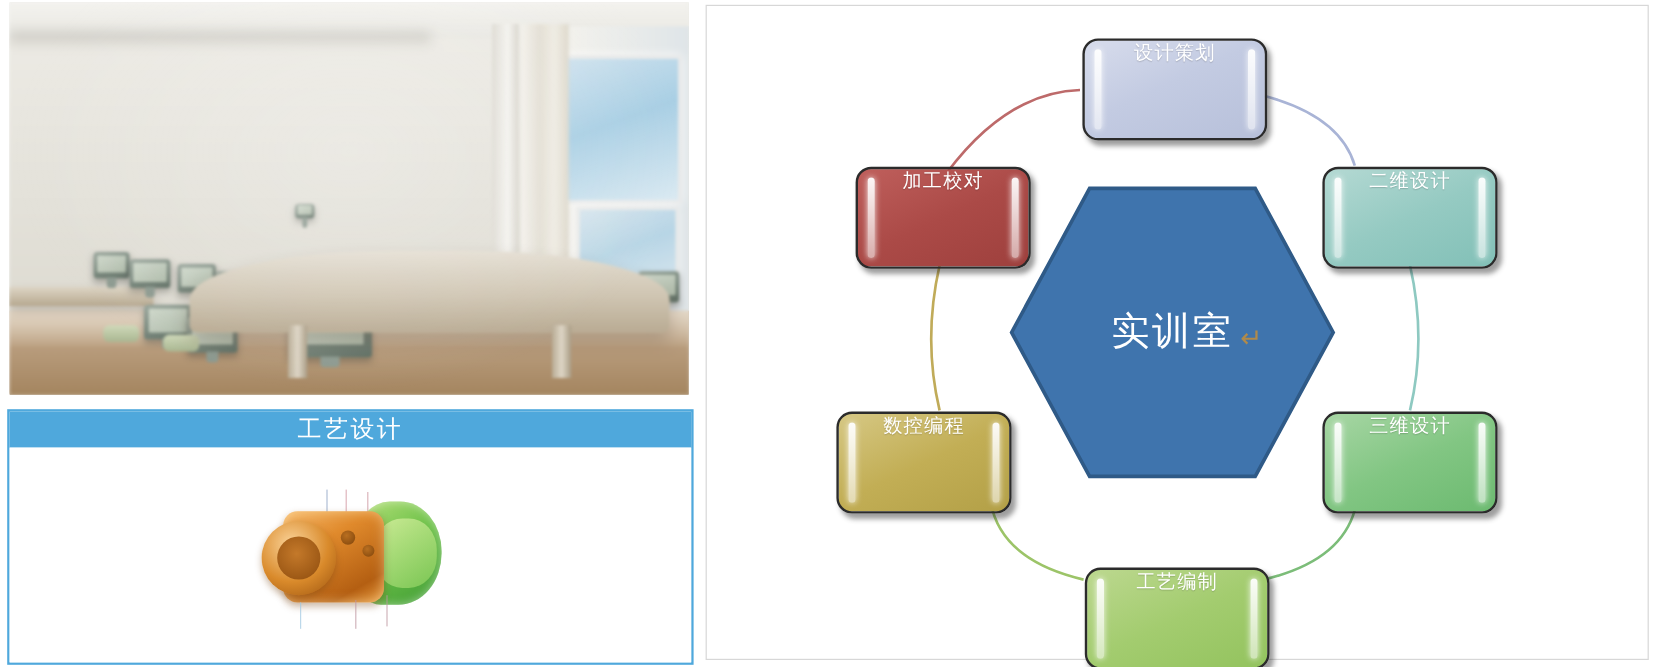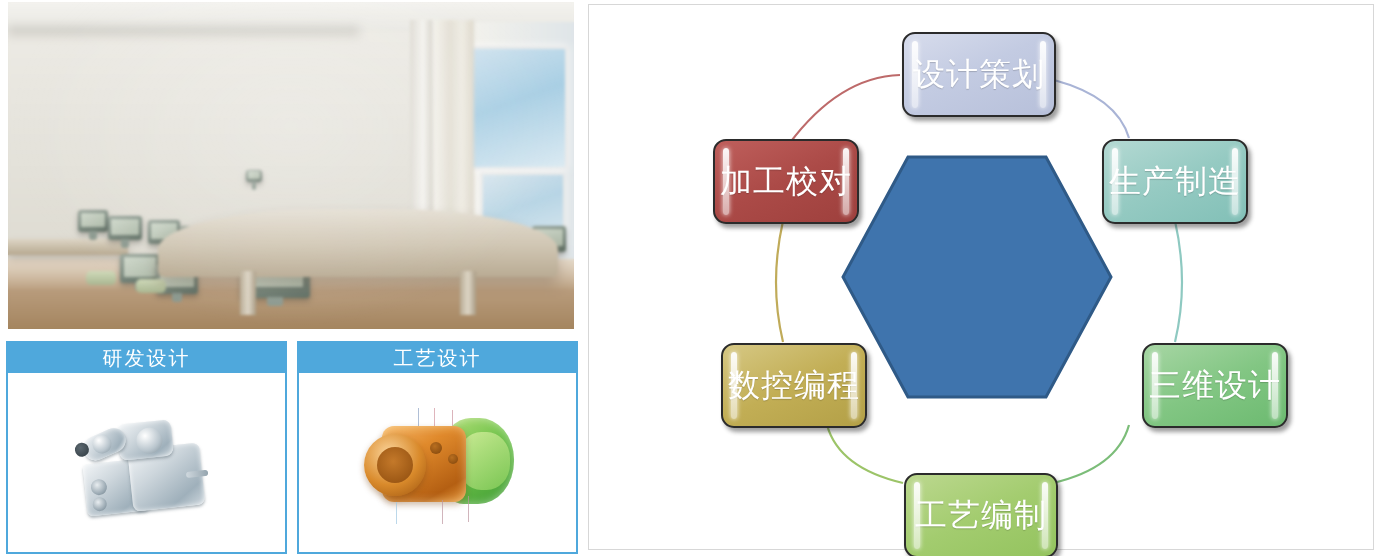--- a/index.html
+++ b/index.html
@@ -210,41 +210,41 @@
   .right-panel{
     position:absolute;left:588px;top:4px;width:784px;height:544px;
     border:1px solid #d7d7d7;background:#ffffff;
   }
   .diagram{position:absolute;inset:0;}
   .diagram svg{position:absolute;left:0;top:0;width:100%;height:100%;}
 
   .node{
     position:absolute;border:2.5px solid #2b2b2b;border-radius:13px;
     box-shadow:3px 4px 4px rgba(40,40,40,.45);
-    display:flex;align-items:center;justify-content:center;
-    color:#ffffff;font-size:32px;letter-spacing:1px;white-space:nowrap;
+    display:flex;justify-content:center;
+    color:#ffffff;font-size:16px;letter-spacing:1px;white-space:nowrap;
     text-shadow:0 1px 1px rgba(0,0,0,.18);
   }
   .node .bead{
     position:absolute;top:9%;height:82%;width:6px;border-radius:4px;
     background:linear-gradient(180deg,rgba(255,255,255,.95),rgba(255,255,255,.55));
     box-shadow:0 0 5px rgba(255,255,255,.85);
   }
   .node .bead.l{left:8px;}
   .node .bead.r{right:8px;}
 
   .n-top{left:313px;top:27px;width:150px;height:81px;
     background:linear-gradient(155deg,#d7dcec 0%,#c3cbe2 45%,#b7c0da 100%);}
   .n-right-up{left:513px;top:134px;width:142px;height:81px;
     background:linear-gradient(155deg,#b4d9d3 0%,#95cac2 50%,#82c0b7 100%);}
   .n-right-dn{left:513px;top:338px;width:142px;height:81px;
-    background:linear-gradient(155deg,#a7d6a4 0%,#82c683 50%,#6cba70 100%);margin-left:40px;}
+    background:linear-gradient(155deg,#a7d6a4 0%,#82c683 50%,#6cba70 100%);}
   .n-bottom{left:315px;top:468px;width:150px;height:81px;
     background:linear-gradient(155deg,#bcd88f 0%,#a3cc6f 50%,#93c35e 100%);}
-  .n-left-dn{left:132px;top:338px;width:142px;height:81px;
+  .n-left-dn{left:108px;top:338px;width:142px;height:81px;
     background:linear-gradient(155deg,#d6c884 0%,#c2ae55 50%,#b3a047 100%);}
   .n-left-up{left:124px;top:134px;width:142px;height:81px;
     background:linear-gradient(155deg,#bf5f5c 0%,#ab4a47 50%,#9e403d 100%);font-family:Liberation Mono, monospace;}
 
   .hex{position:absolute;left:250px;top:148px;width:276px;height:248px;}
   .hex svg{width:100%;height:100%;}
   .hex-label{
     position:absolute;left:0;top:0;width:100%;height:100%;
     display:flex;flex-direction:column;align-items:center;justify-content:center;
     color:#ffffff;gap:12px;pointer-events:none;
@@ -297,37 +297,20 @@
 
       <div class="big-desk"></div>
       <div class="desk-leg" style="left:232px;"></div>
       <div class="desk-leg" style="left:452px;"></div>
       <div class="blurlayer"></div>
       <div class="haze"></div>
     </div>
 
     <div class="cards">
 
-      <div class="card">
-        <div class="card-head">研发设计</div>
-        <div class="card-body">
-          <div class="engine">
-            <div class="blk b1"></div>
-            <div class="blk b2"></div>
-            <div class="blk b3"></div>
-            <div class="blk b4"></div>
-            <div class="cyl c1"></div>
-            <div class="cyl c2"></div>
-            <div class="cyl c3"></div>
-            <div class="gear g1"></div>
-            <div class="gear g2"></div>
-            <div class="sh"></div>
-          </div>
-        </div>
-      </div>
 
 
       <div class="card">
         <div class="card-head">工艺设计</div>
         <div class="card-body">
           <div class="cam">
             <div class="ax" style="left:58px;top:0;height:34px;"></div>
             <div class="ax" style="left:74px;top:0;height:30px;background:rgba(210,150,160,.7);"></div>
             <div class="ax" style="left:92px;top:2px;height:26px;background:rgba(200,140,150,.65);"></div>
             <div class="green"></div>
@@ -356,32 +339,36 @@
         <path d="M 540 420 Q 528 463 464 478" fill="none" stroke="#7cbd79" stroke-width="2.2"></path>
         <path d="M 314 478 Q 250 463 238 420" fill="none" stroke="#9cc468" stroke-width="2.2"></path>
         <path d="M 194 337 Q 180 278 194 216" fill="none" stroke="#c0ab59" stroke-width="2.2"></path>
       </svg>
 
       <div class="hex">
         <svg viewBox="0 0 276 248" preserveAspectRatio="none">
           <polygon points="69,4 207,4 272,124 207,244 69,244 4,124" fill="#3f74ad" stroke="#2f5a87" stroke-width="3"></polygon>
         </svg>
         <div class="hex-label">
+          <div class="l2">
+            <span>实训室</span>
+            <span class="pilcrow">↵</span>
+          </div>
         </div>
       </div>
 
       <div class="node n-top">
         <span class="bead l"></span>
         <span>设计策划</span>
         <span class="bead r"></span>
       </div>
 
       <div class="node n-right-up">
         <span class="bead l"></span>
-        <span>生产制造</span>
+        <span>二维设计</span>
         <span class="bead r"></span>
       </div>
 
       <div class="node n-right-dn">
         <span class="bead l"></span>
         <span>三维设计</span>
         <span class="bead r"></span>
       </div>
 
       <div class="node n-bottom">

